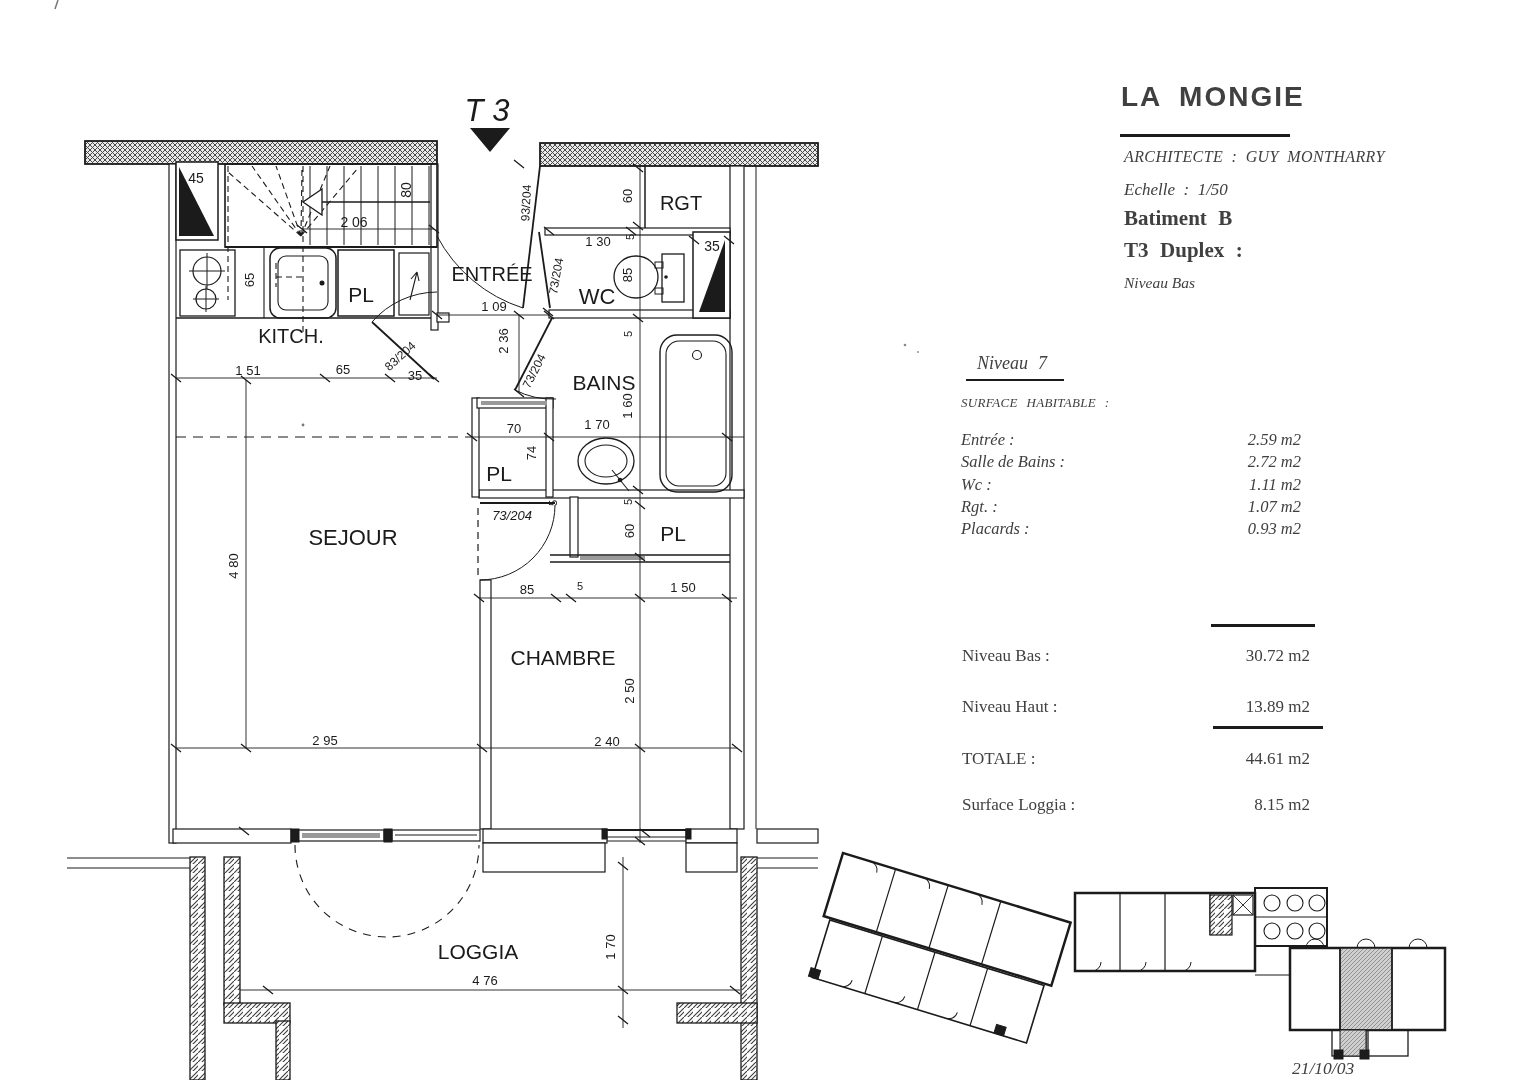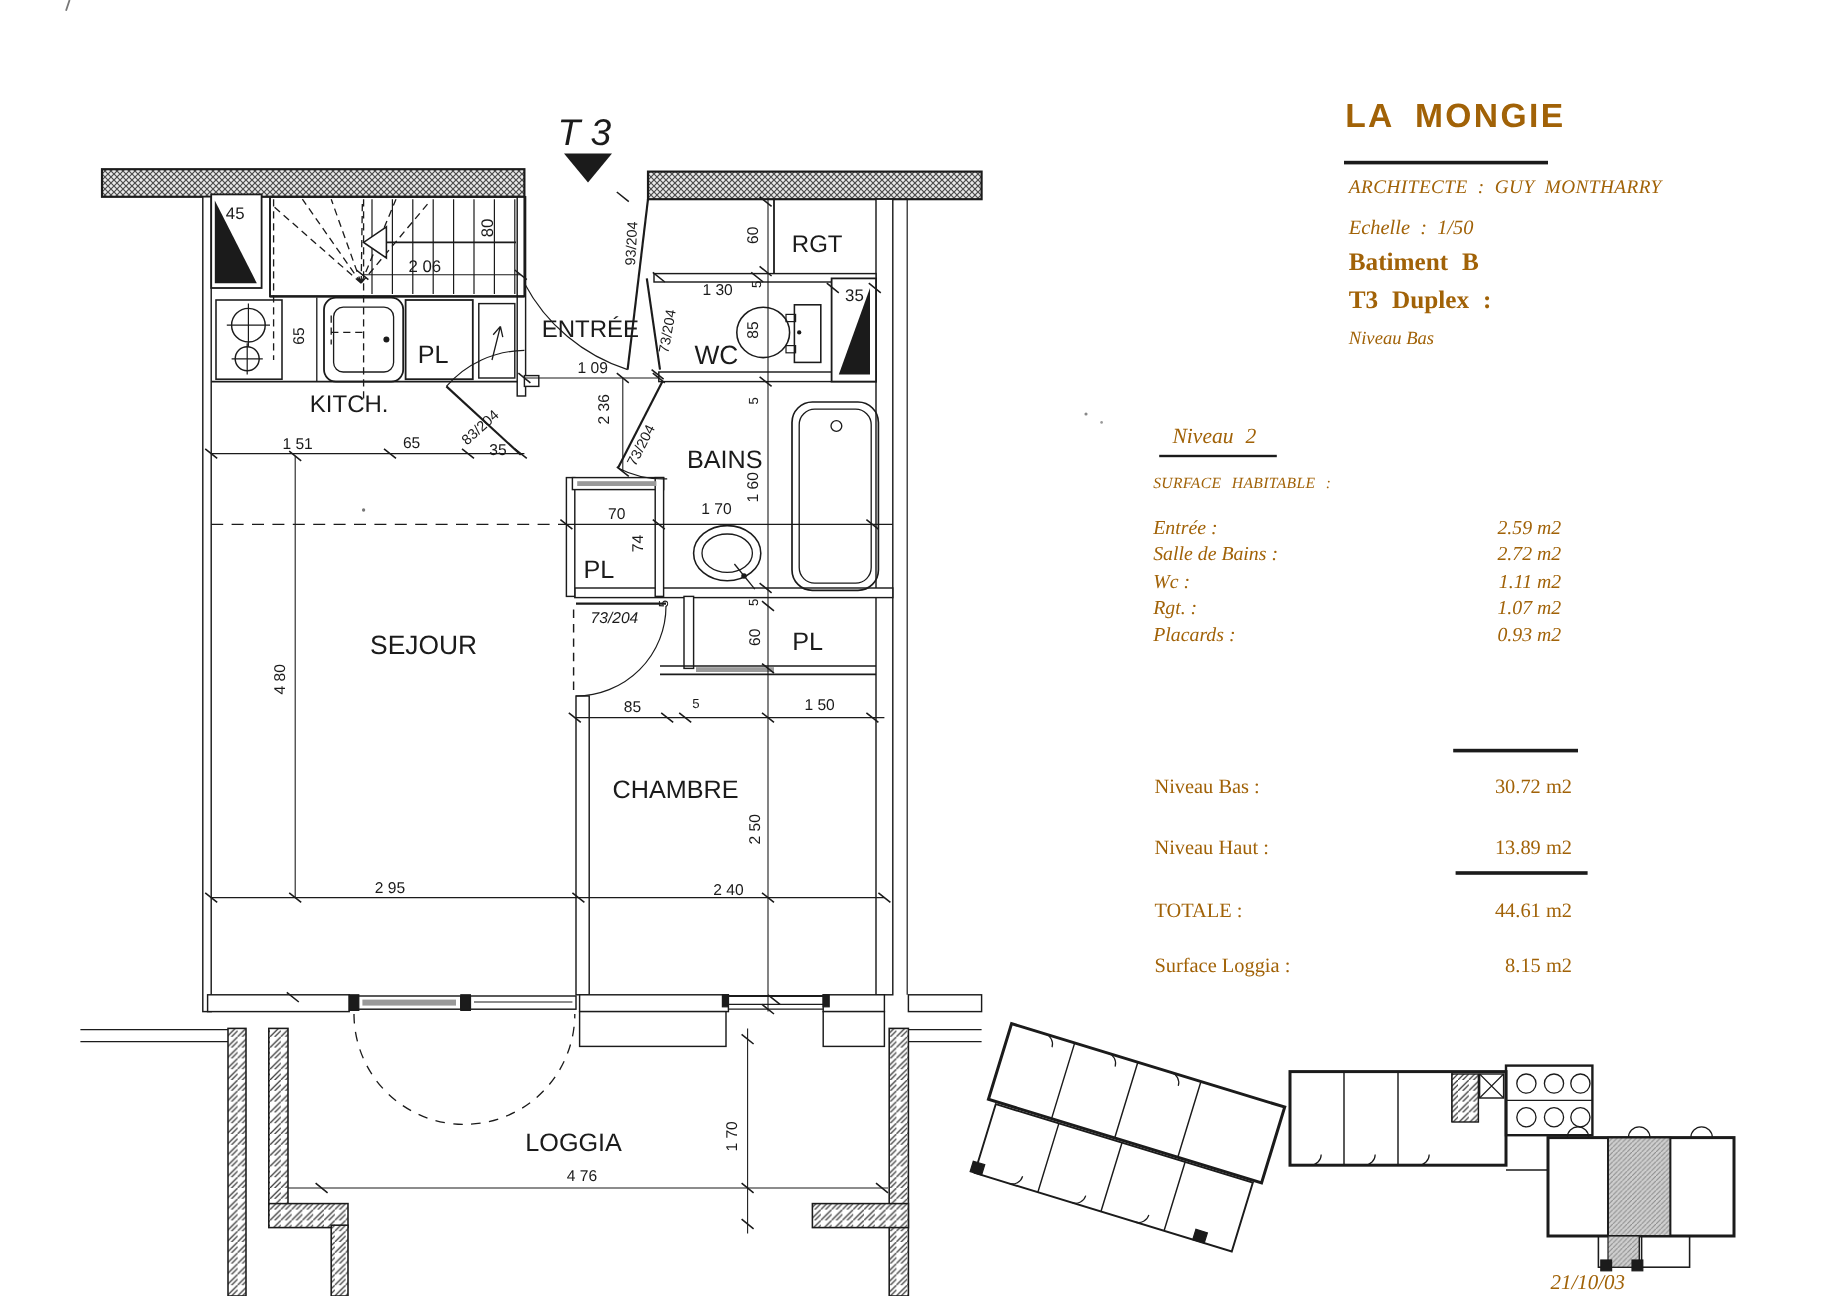--- a/index.html
+++ b/index.html
@@ -1,17 +1,17 @@
 <!DOCTYPE html>
 <html><head>
 <meta charset="utf-8">
 <style>
   html,body{margin:0;padding:0;background:#d8d8d8;}
   #page{position:relative;width:1527px;height:1080px;background:#ffffff;overflow:hidden;
-        color:#a16207;font-family:"Liberation Serif",serif;}
+        color:#404040;font-family:"Liberation Serif",serif;}
   #plan-svg{position:absolute;left:0;top:0;}
   .plbl{font-family:"Liberation Sans",sans-serif;fill:#1b1b1b;text-anchor:middle;}
   .plbl.it{font-style:italic;}
   .abs{position:absolute;white-space:nowrap;}
   .t-project{left:1121px;top:81px;font-family:"Liberation Sans",sans-serif;font-weight:bold;
              font-size:28px;letter-spacing:2px;word-spacing:8px;}
   .u-project{left:1120px;top:134px;width:170px;height:3px;background:#1b1b1b;}
   .t-arch{left:1124px;top:148px;font-style:italic;font-size:16px;letter-spacing:.4px;word-spacing:.25em;}
   .t-scale{left:1124px;top:180px;font-style:italic;font-size:17px;word-spacing:.25em;}
   .t-bat{left:1124px;top:206px;font-weight:bold;font-size:21px;word-spacing:.3em;}
@@ -293,21 +293,21 @@
     <div class="abs t-project">LA MONGIE</div>
     <div class="abs u-project"></div>
     <div class="abs t-arch">ARCHITECTE : GUY MONTHARRY</div>
     <div class="abs t-scale">Echelle : 1/50</div>
     <div class="abs t-bat">Batiment B</div>
     <div class="abs t-unit">T3 Duplex :</div>
     <div class="abs t-level">Niveau Bas</div>
   </div>
 
   <div>
-    <div class="abs s-niveau2">Niveau 2</div>
+    <div class="abs s-niveau2">Niveau 7</div>
     <div class="abs u-niveau2"></div>
     <div class="abs s-heading">SURFACE HABITABLE :</div>
 
     <div class="abs" id="rows">
       <div class="srow">
           <span>Entrée :</span>
           <span>2.59 m2</span>
         </div>
       <div class="srow">
           <span>Salle de Bains :</span>

